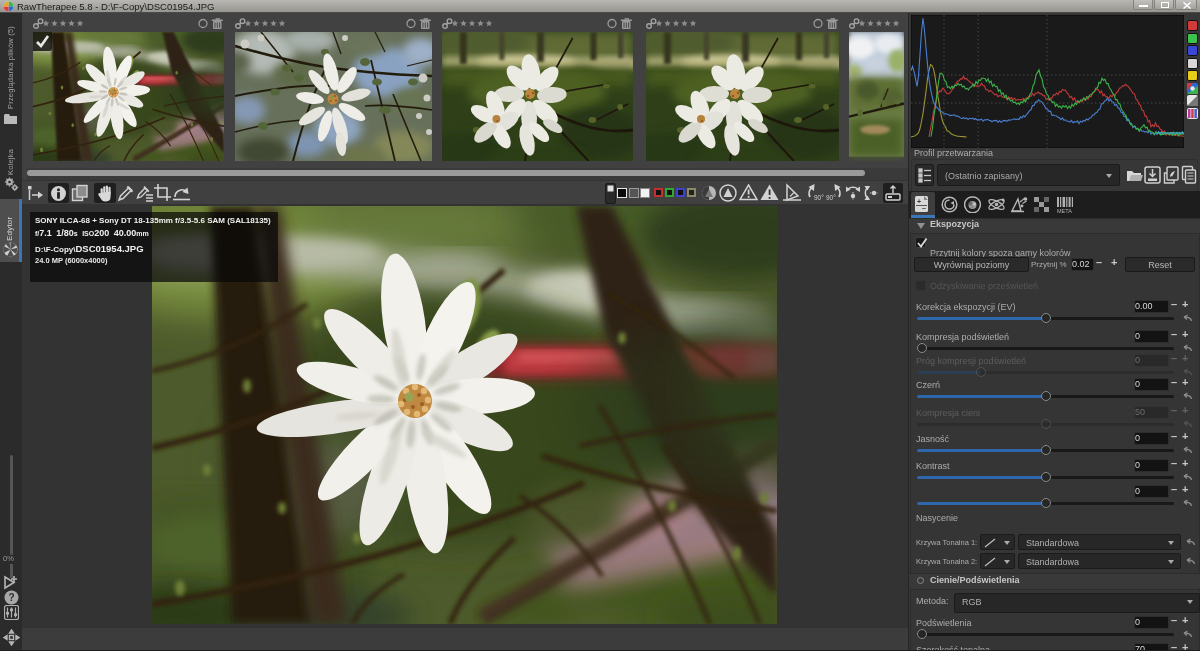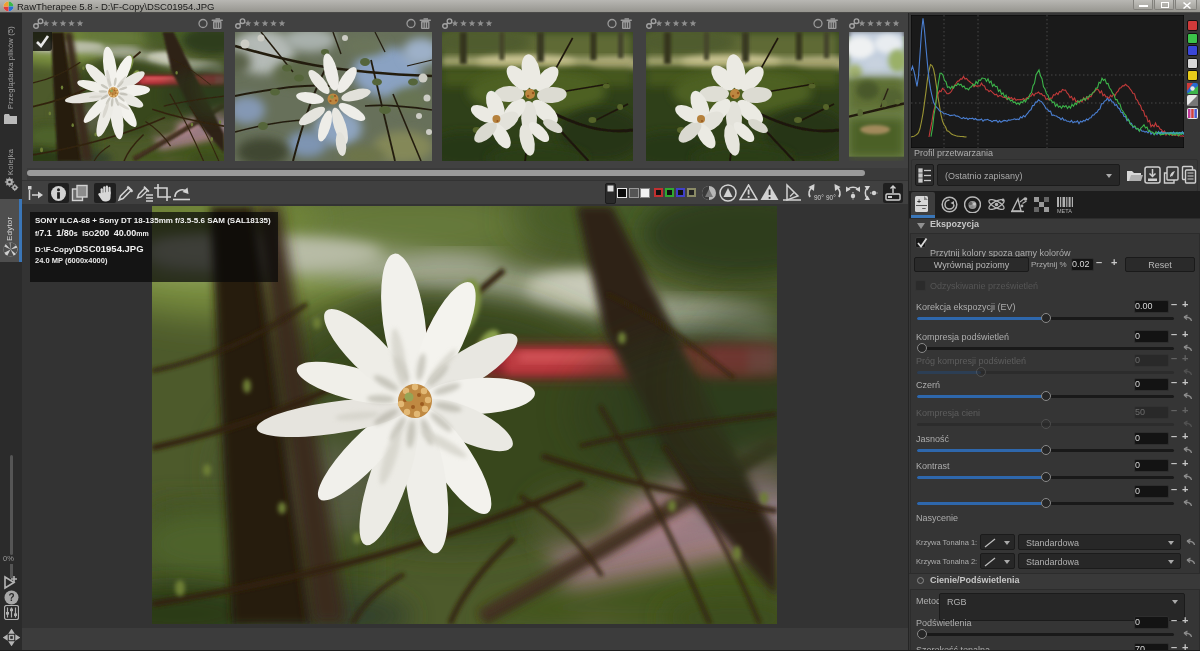--- a/index.html
+++ b/index.html
@@ -1048,21 +1048,21 @@
       <span class="arr" style="right:6px;top:6px"></span>
     </div>
 <svg class="abs" style="left:276px;top:544px" width="11" height="9">
       <path d="M9.5 7 Q9 3 2 3 M2 3 L5.5 1 M2 3 L5 5.5" stroke="#8a8a8a" stroke-width="1.3" fill="none"></path>
     </svg>
 <div class="abs" style="left:0;top:560px;width:292px;height:16px;background:#393939;border-top:1px solid #2c2c2c;"></div>
 <div class="abs" style="left:8px;top:564px;width:7px;height:7px;border:1.4px solid #8a8a8a;border-radius:50%;"></div>
 <div class="abs" style="left:21px;top:562px;color:#c6c6c6;font-size:9px;font-weight:bold;">Cienie/Podświetlenia</div>
 <div class="abs" style="left:1px;top:576px;width:290px;height:62px;background:#353535;border:1px solid #2c2c2c;"></div>
 <div class="lbl abs" style="left:7px;top:583px;">Metoda:</div>
-<div class="ddown abs" style="left:30px;top:580px;width:246px;height:28px;">
+<div class="ddown abs" style="left:45px;top:580px;width:246px;height:20px;">
       <span style="position:absolute;left:7px;top:3px">RGB</span>
       <span class="arr" style="right:6px;top:6px"></span>
     </div>
 <div class="lbl abs" style="left:7px;top:605px;">Podświetlenia</div>
 <div class="vbox abs" style="left:225px;top:603px;width:35px;height:13px;">0</div>
 <div class="pm abs" style="left:262px;top:601px;">–</div>
 <div class="pm abs" style="left:273px;top:601px;">+</div>
 <div class="track abs" style="left:8px;top:620px;width:257px;"></div>
 <div class="knob abs" style="left:8px;top:616px;"></div>
 <svg class="abs" style="left:273px;top:617px;" width="11" height="9">

